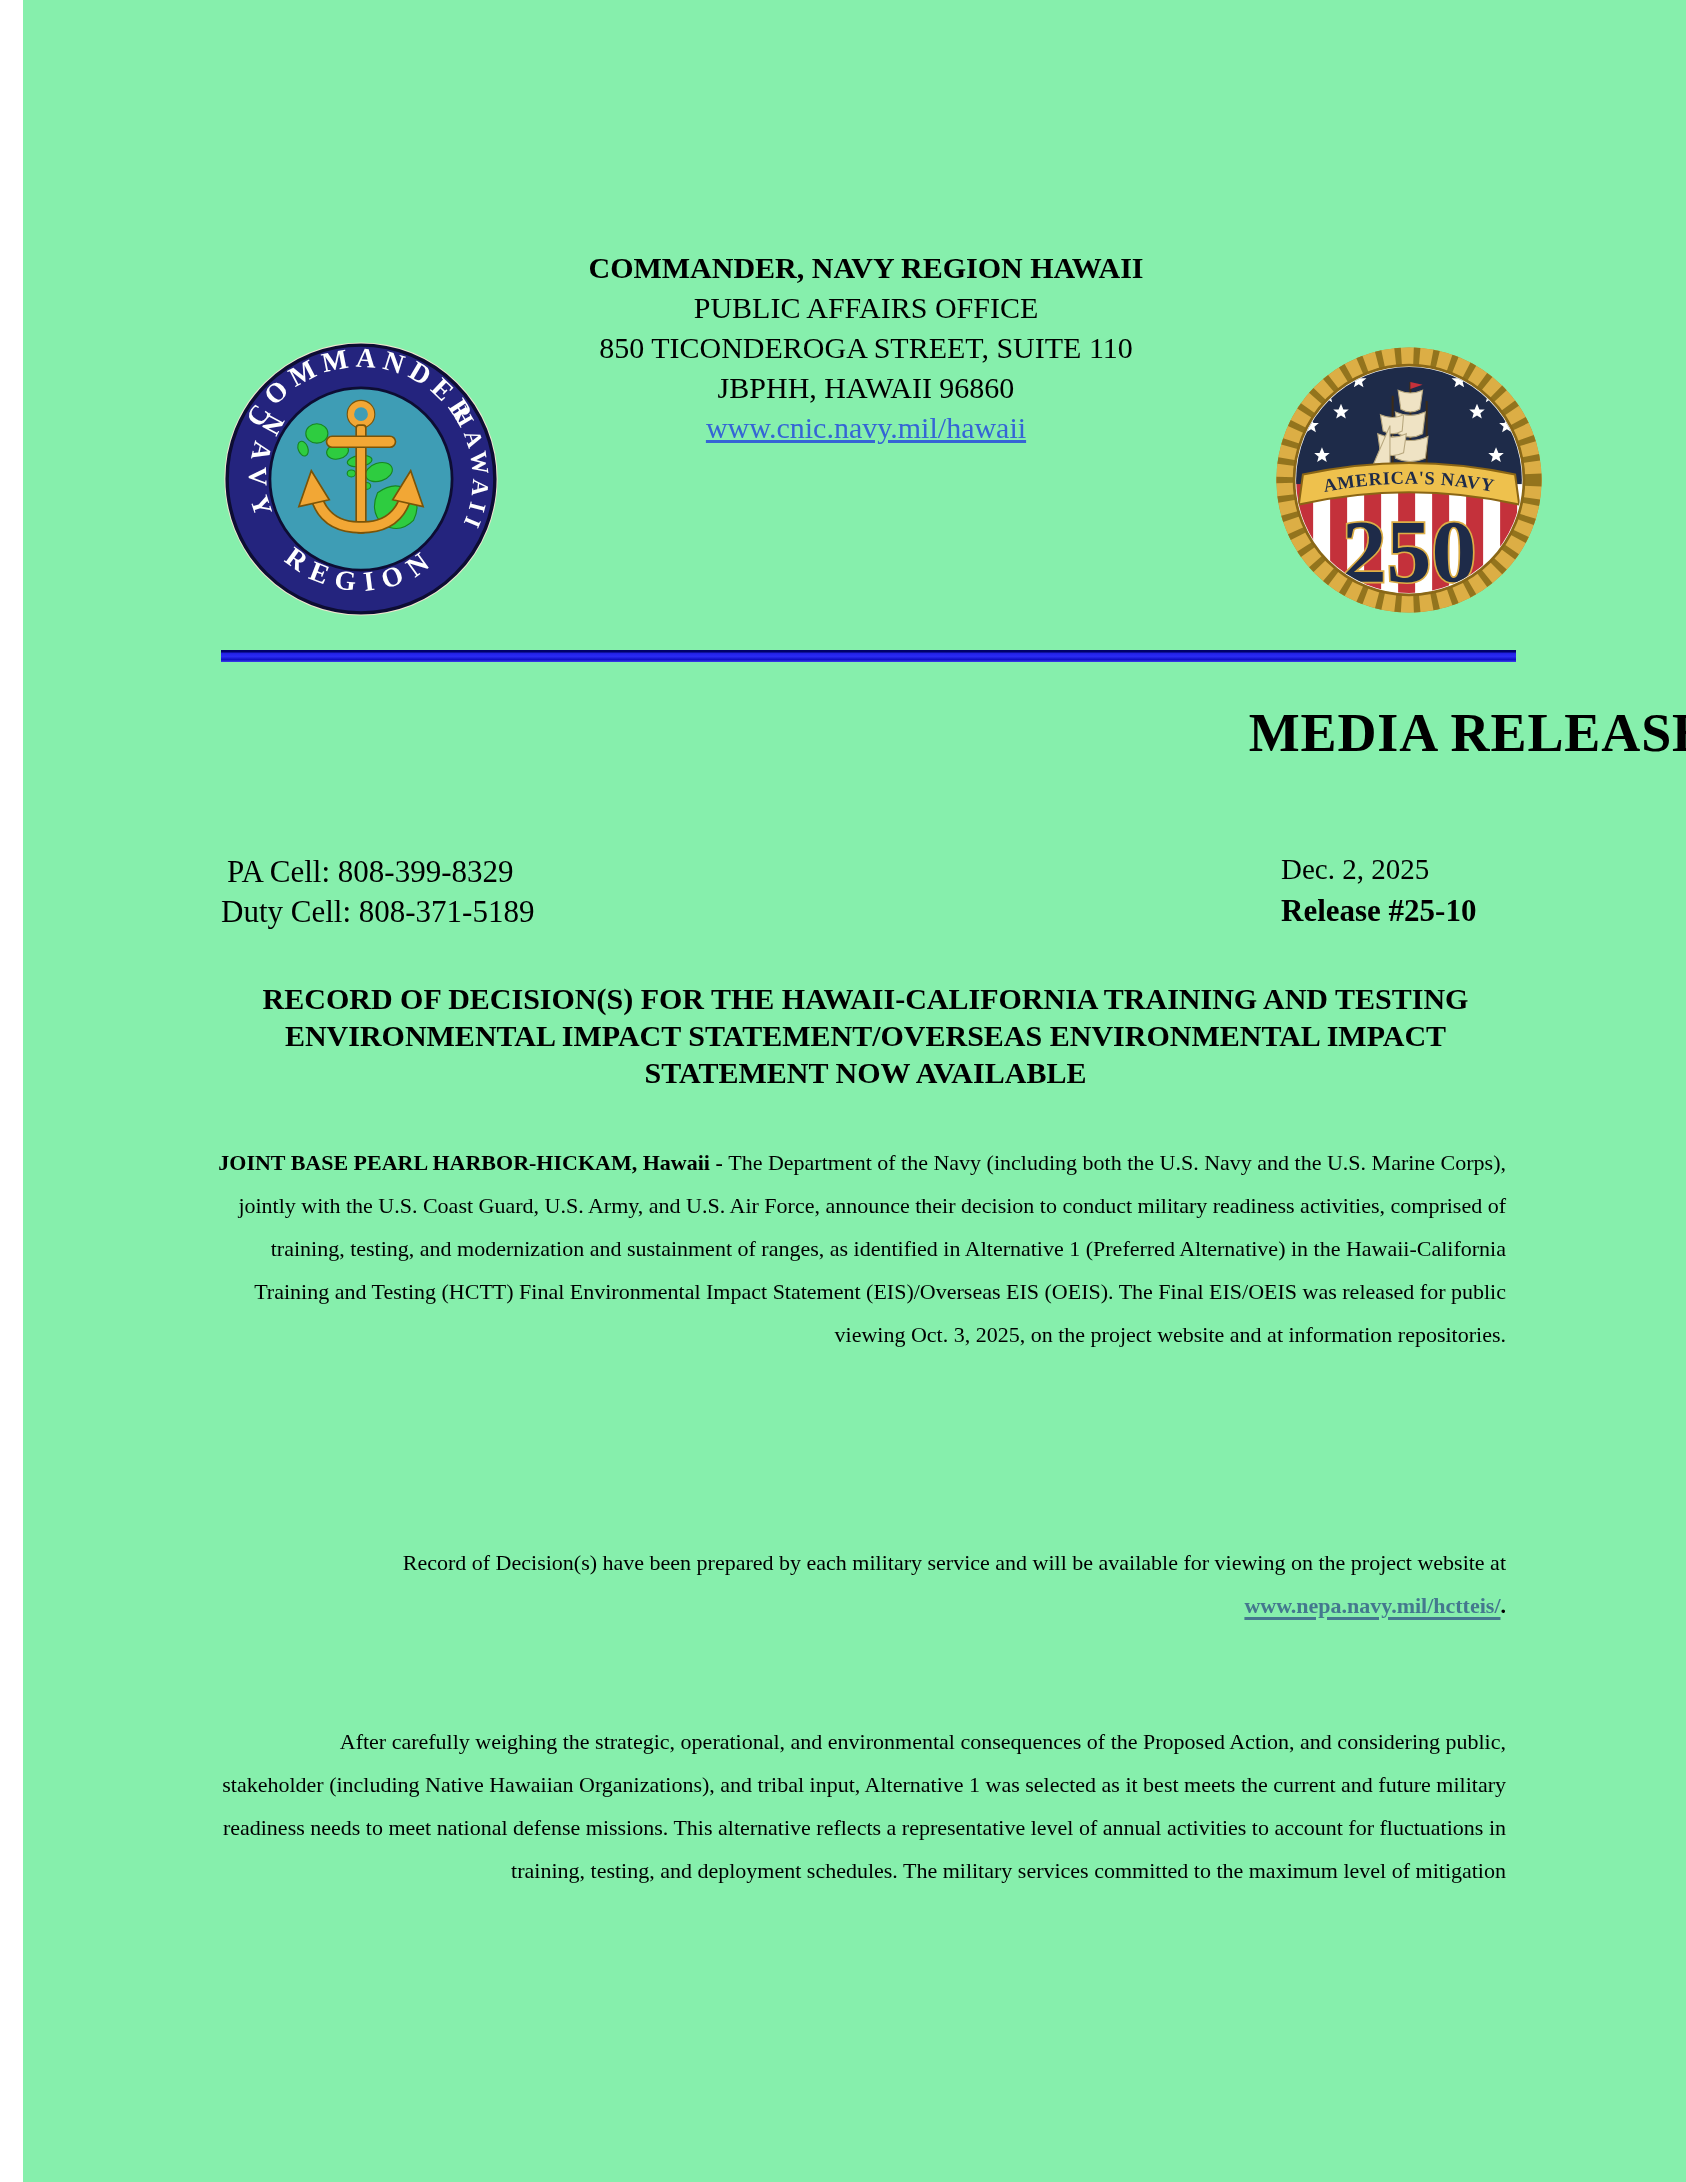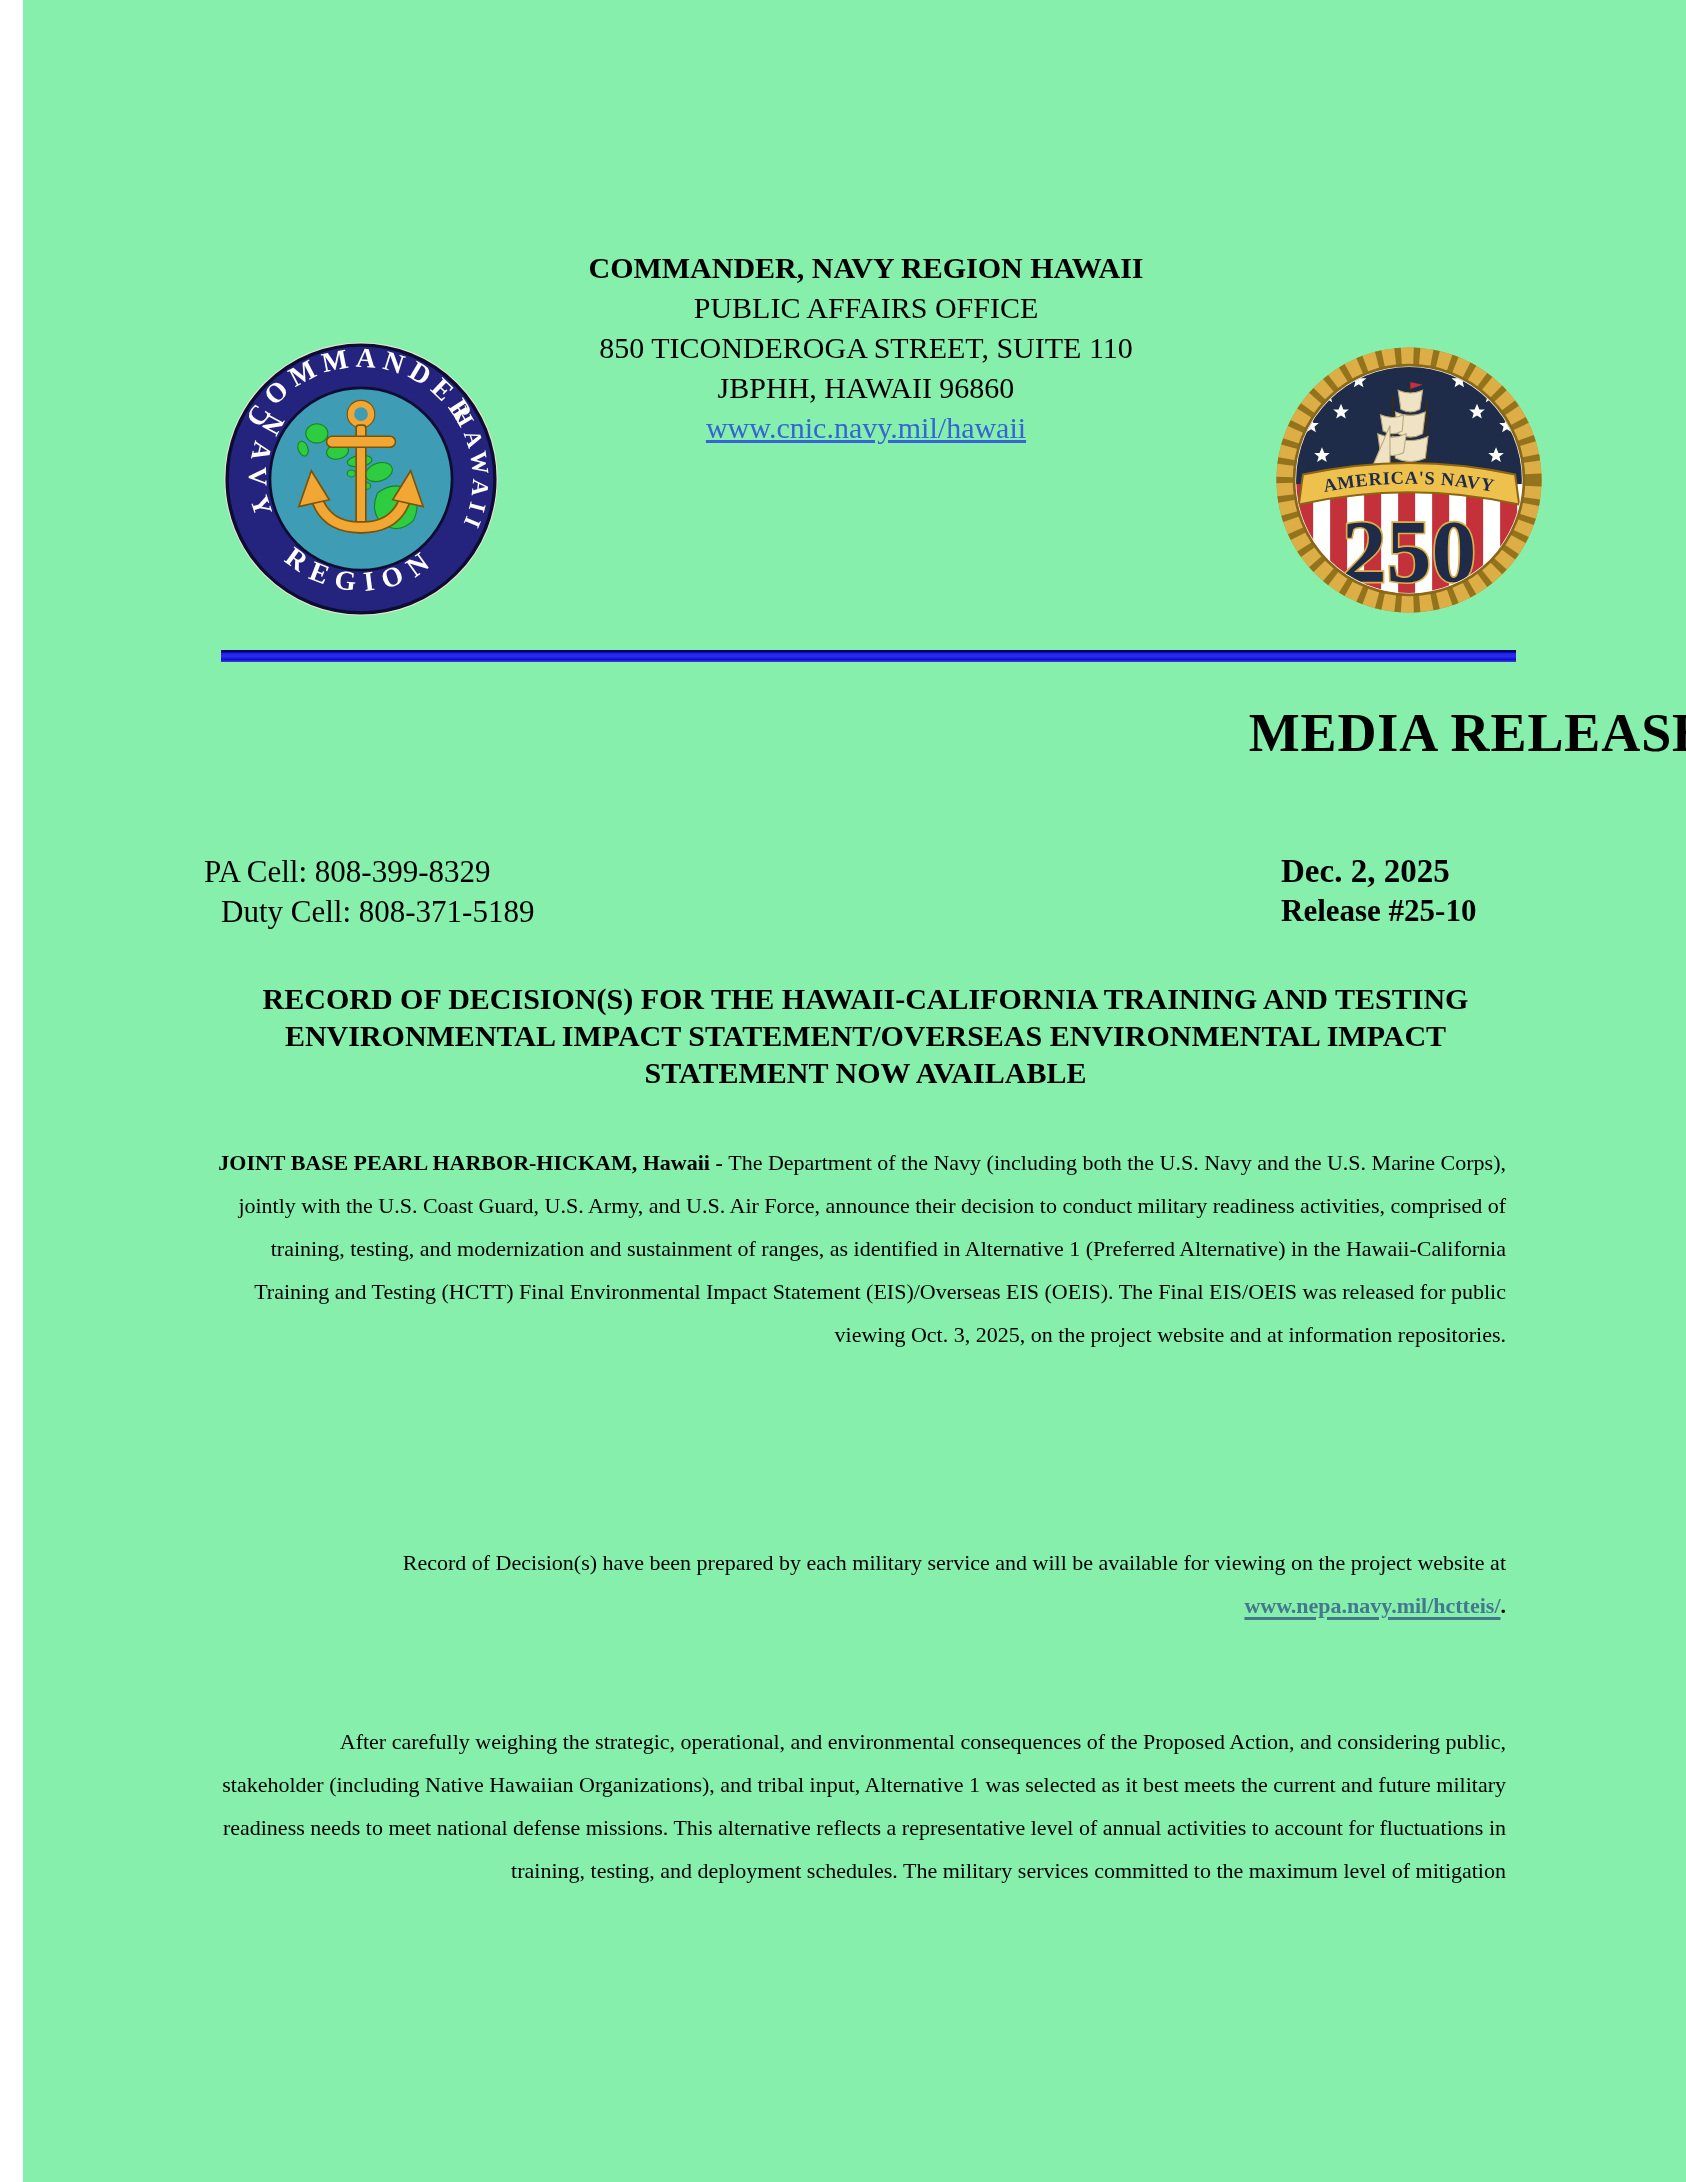--- a/index.html
+++ b/index.html
@@ -26,23 +26,23 @@
     position:absolute;top:650px;left:198px;width:1295px;height:12.3px;
     background:linear-gradient(to bottom,#00006a 0%,#00006a 14%,#2323ea 30%,#2a2af2 55%,#0f0fc4 80%,#3d3df0 100%);
   }
   
   .doc-title{
     position:absolute;top:702px;left:0;width:100%;
     text-align:right;font-size:54px;font-weight:bold;letter-spacing:0.9px;
   }
   
   .fir{position:absolute;top:815px;left:198px;font-size:31px;font-weight:bold;}
-  .pa-cell{position:absolute;top:854px;left:181px;font-size:31px;}
+  .pa-cell{position:absolute;top:854px;left:204px;font-size:31px;}
   .duty-cell{position:absolute;top:894px;left:198px;font-size:31px;}
-  .rel-date{position:absolute;top:853px;left:1258px;font-size:33px;font-weight:bold;}
+  .rel-date{position:absolute;top:853px;left:1258px;font-size:29px;font-weight:normal;}
   .rel-num{position:absolute;top:893px;left:1258px;font-size:31px;font-weight:bold;}
   
   .headline{
     position:absolute;top:980px;left:237px;width:1211px;
     text-align:center;font-size:30px;font-weight:bold;line-height:37px;
   }
   
   .para{
     position:absolute;left:186px;width:1297px;
     font-size:22px;line-height:43px;text-align:right;margin:0;

